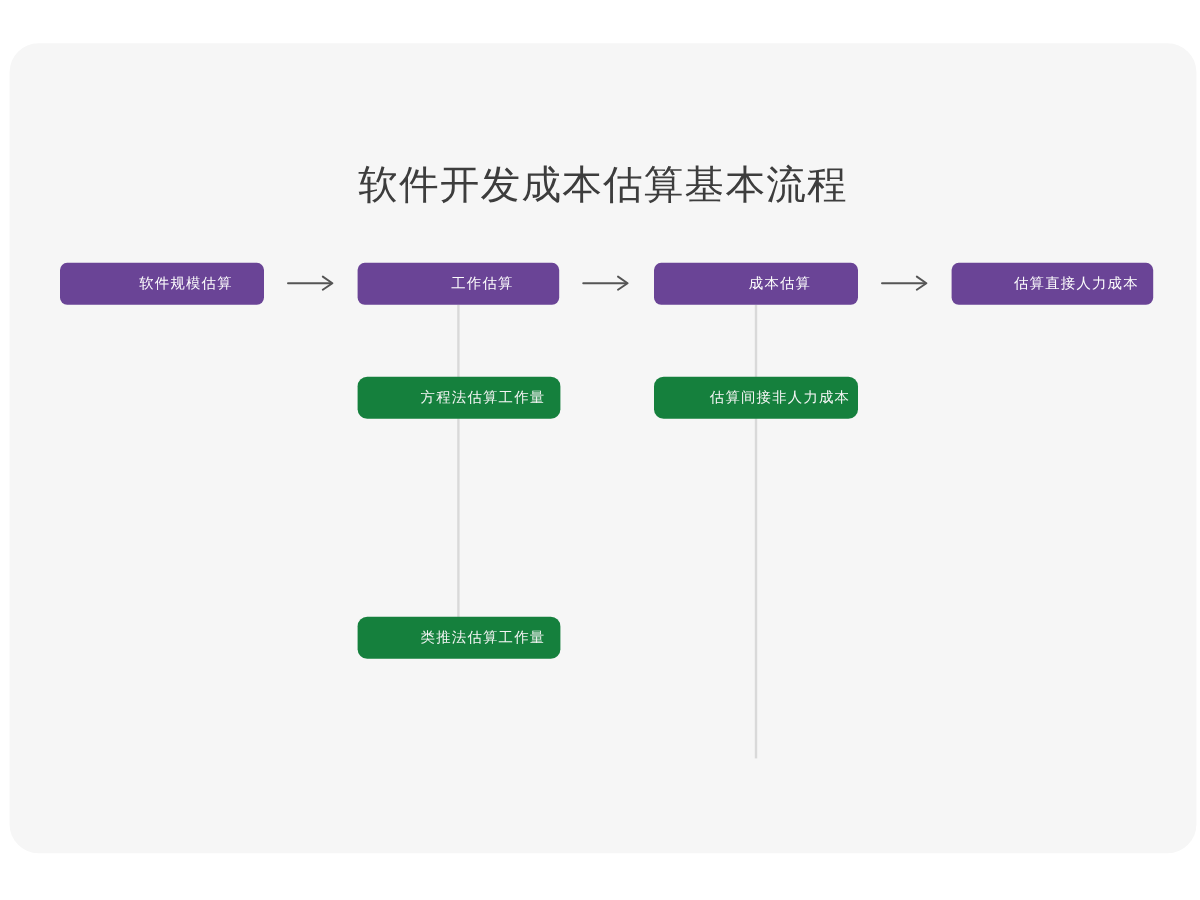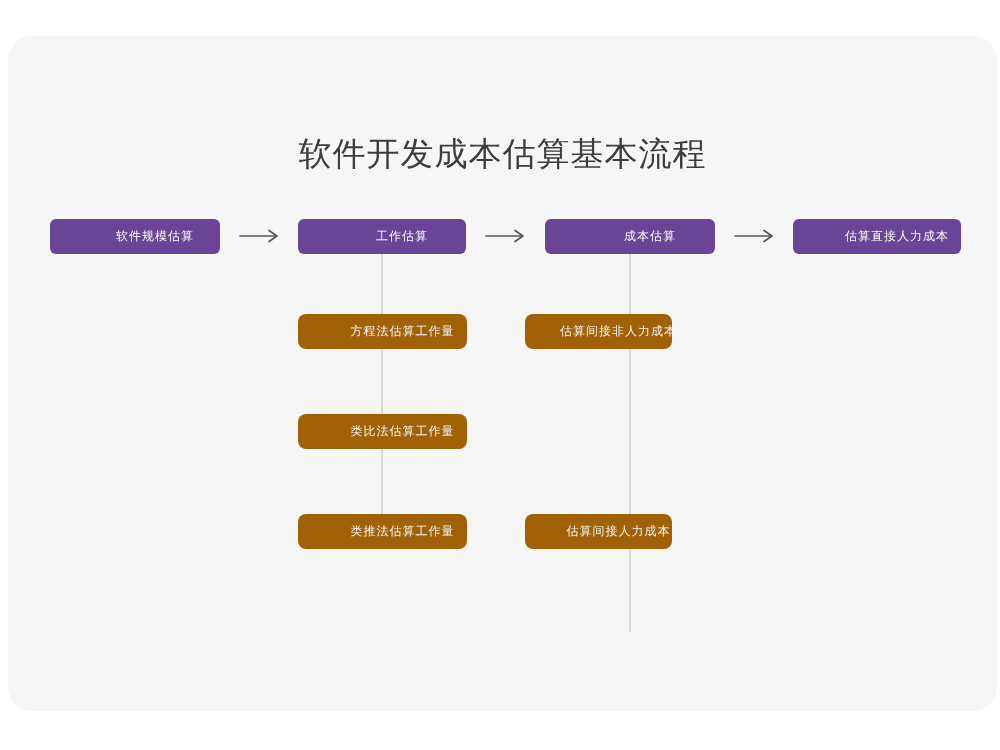--- a/index.html
+++ b/index.html
@@ -31,24 +31,24 @@
   }
   .node.main {
     top: 183px; background: #6a4496; color: #fdfdfd; border-radius: 6px;
   }
   .n1 { left: 42px;  width: 170px; }
   .n2 { left: 290px; width: 168px; }
   .n3 { left: 537px; width: 170px; text-align: right; }
   .n4 { left: 785px; width: 168px; }
 
   .node.sub {
-    background: #a16207; color: #f5f5f5; border-radius: 8px;
+    background: #15803d; color: #f5f5f5; border-radius: 8px;
   }
   .col-work { left: 290px; width: 169px; }
-  .col-cost { left: 517px; width: 147px; }
+  .col-cost { left: 537px; width: 170px; }
   .r1 { top: 278px; } .r2 { top: 378px; } .r3 { top: 478px; text-align: center; } .r4 { top: 578px; }
 
   .vline {
     position: absolute; width: 2px; background: #d9d9d9; z-index: 1;
   }
   .vl-work { left: 373px; top: 218px; height: 278px; }
   .vl-cost { left: 621px; top: 218px; height: 378px; }
 
   .arrow { position: absolute; top: 193px; width: 42px; height: 14px; z-index: 2; }
   .a1 { left: 231px; }
@@ -87,20 +87,18 @@
     <div class="node main n3">成本估算</div>
 
     <svg class="arrow a3" viewBox="0 0 42 14">
       <line x1="1" y1="7" x2="37" y2="7"></line>
       <path d="M30 1.5 L38 7 L30 12.5"></path>
     </svg>
 
     <div class="node main n4">估算直接人力成本</div>
 
     <div class="node sub col-work r1">方程法估算工作量</div>
-    <div class="node sub col-work r2">类比法估算工作量</div>
     <div class="node sub col-work r3">类推法估算工作量</div>
 
     <div class="node sub col-cost r1">估算间接非人力成本</div>
-    <div class="node sub col-cost r3">估算间接人力成本</div>
 
   </div>
 </div>
 
 </body></html>

